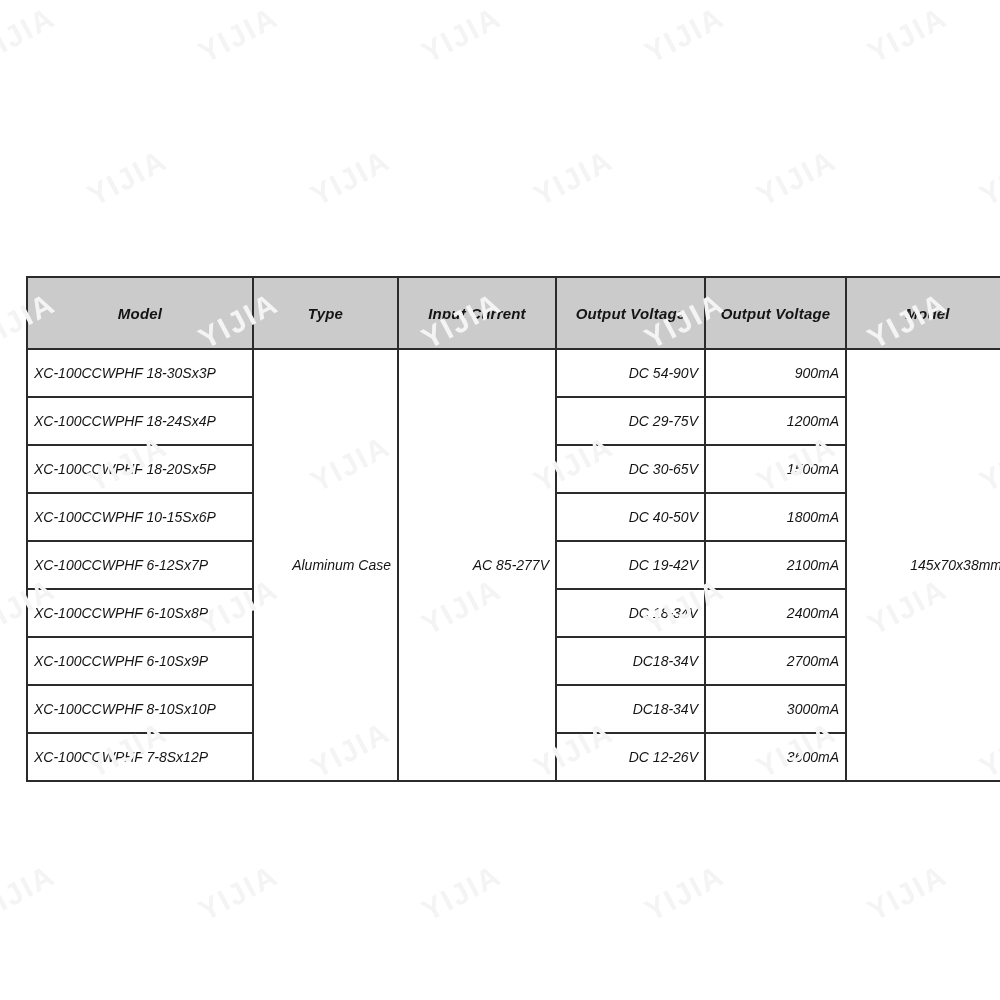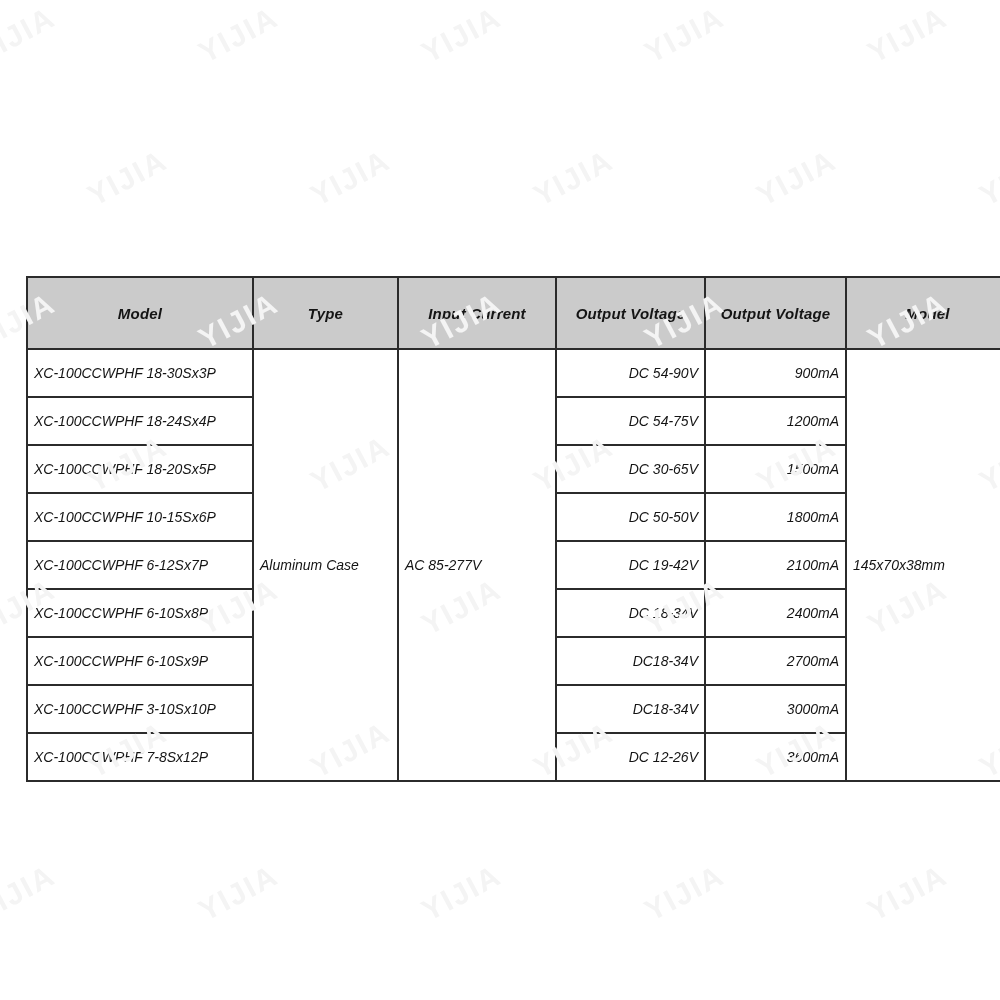--- a/index.html
+++ b/index.html
@@ -78,21 +78,21 @@
     text-align: left;
     padding-left: 8px;
     font-size: 15.5px;
     white-space: nowrap;
   }
   td.center-cell {
     text-align: right;
     white-space: nowrap;
   }
   td.merged-cell {
-    text-align: left;
+    text-align: right;
     white-space: nowrap;
   }
   
   col.c-model   { width: 226px; }
   col.c-type    { width: 145px; }
   col.c-invol   { width: 158px; }
   col.c-outvol  { width: 149px; }
   col.c-outcur  { width: 141px; }
   col.c-size    { width: 163px; }
 </style>
@@ -161,50 +161,50 @@
         <tr>
           <td class="model-cell">XC-100CCWPHF 18-30Sx3P</td>
           <td class="merged-cell" rowspan="9">Aluminum Case</td>
           <td class="merged-cell" rowspan="9">AC 85-277V</td>
           <td class="center-cell">DC 54-90V</td>
           <td class="center-cell">900mA</td>
           <td class="merged-cell" rowspan="9">145x70x38mm</td>
         </tr>
         <tr>
           <td class="model-cell">XC-100CCWPHF 18-24Sx4P</td>
-          <td class="center-cell">DC 54-75V</td>
+          <td class="center-cell">DC 29-75V</td>
           <td class="center-cell">1200mA</td>
         </tr>
         <tr>
           <td class="model-cell">XC-100CCWPHF 18-20Sx5P</td>
           <td class="center-cell">DC 30-65V</td>
           <td class="center-cell">1500mA</td>
         </tr>
         <tr>
           <td class="model-cell">XC-100CCWPHF 10-15Sx6P</td>
-          <td class="center-cell">DC 50-50V</td>
+          <td class="center-cell">DC 40-50V</td>
           <td class="center-cell">1800mA</td>
         </tr>
         <tr>
           <td class="model-cell">XC-100CCWPHF 6-12Sx7P</td>
           <td class="center-cell">DC 19-42V</td>
           <td class="center-cell">2100mA</td>
         </tr>
         <tr>
           <td class="model-cell">XC-100CCWPHF 6-10Sx8P</td>
           <td class="center-cell">DC 18-34V</td>
           <td class="center-cell">2400mA</td>
         </tr>
         <tr>
           <td class="model-cell">XC-100CCWPHF 6-10Sx9P</td>
           <td class="center-cell">DC18-34V</td>
           <td class="center-cell">2700mA</td>
         </tr>
         <tr>
-          <td class="model-cell">XC-100CCWPHF 3-10Sx10P</td>
+          <td class="model-cell">XC-100CCWPHF 8-10Sx10P</td>
           <td class="center-cell">DC18-34V</td>
           <td class="center-cell">3000mA</td>
         </tr>
         <tr>
           <td class="model-cell">XC-100CCWPHF 7-8Sx12P</td>
           <td class="center-cell">DC 12-26V</td>
           <td class="center-cell">3600mA</td>
         </tr>
       </tbody>
   </table>

